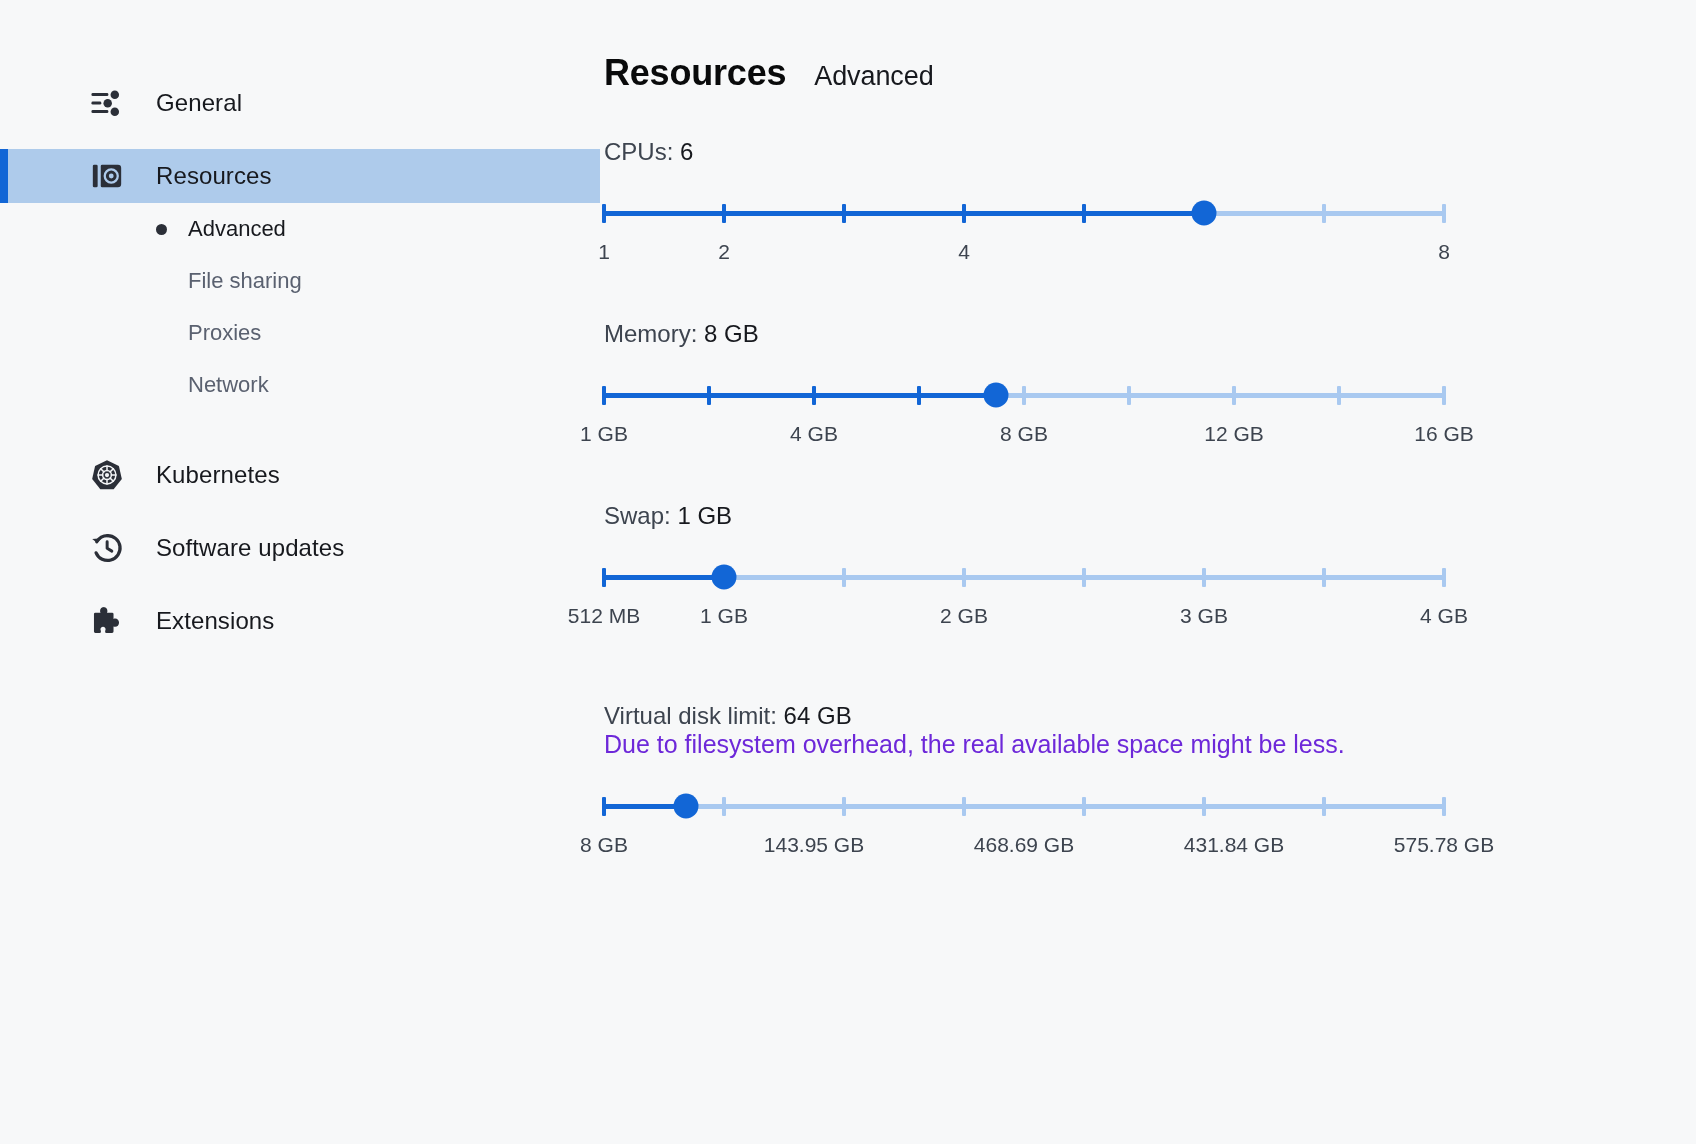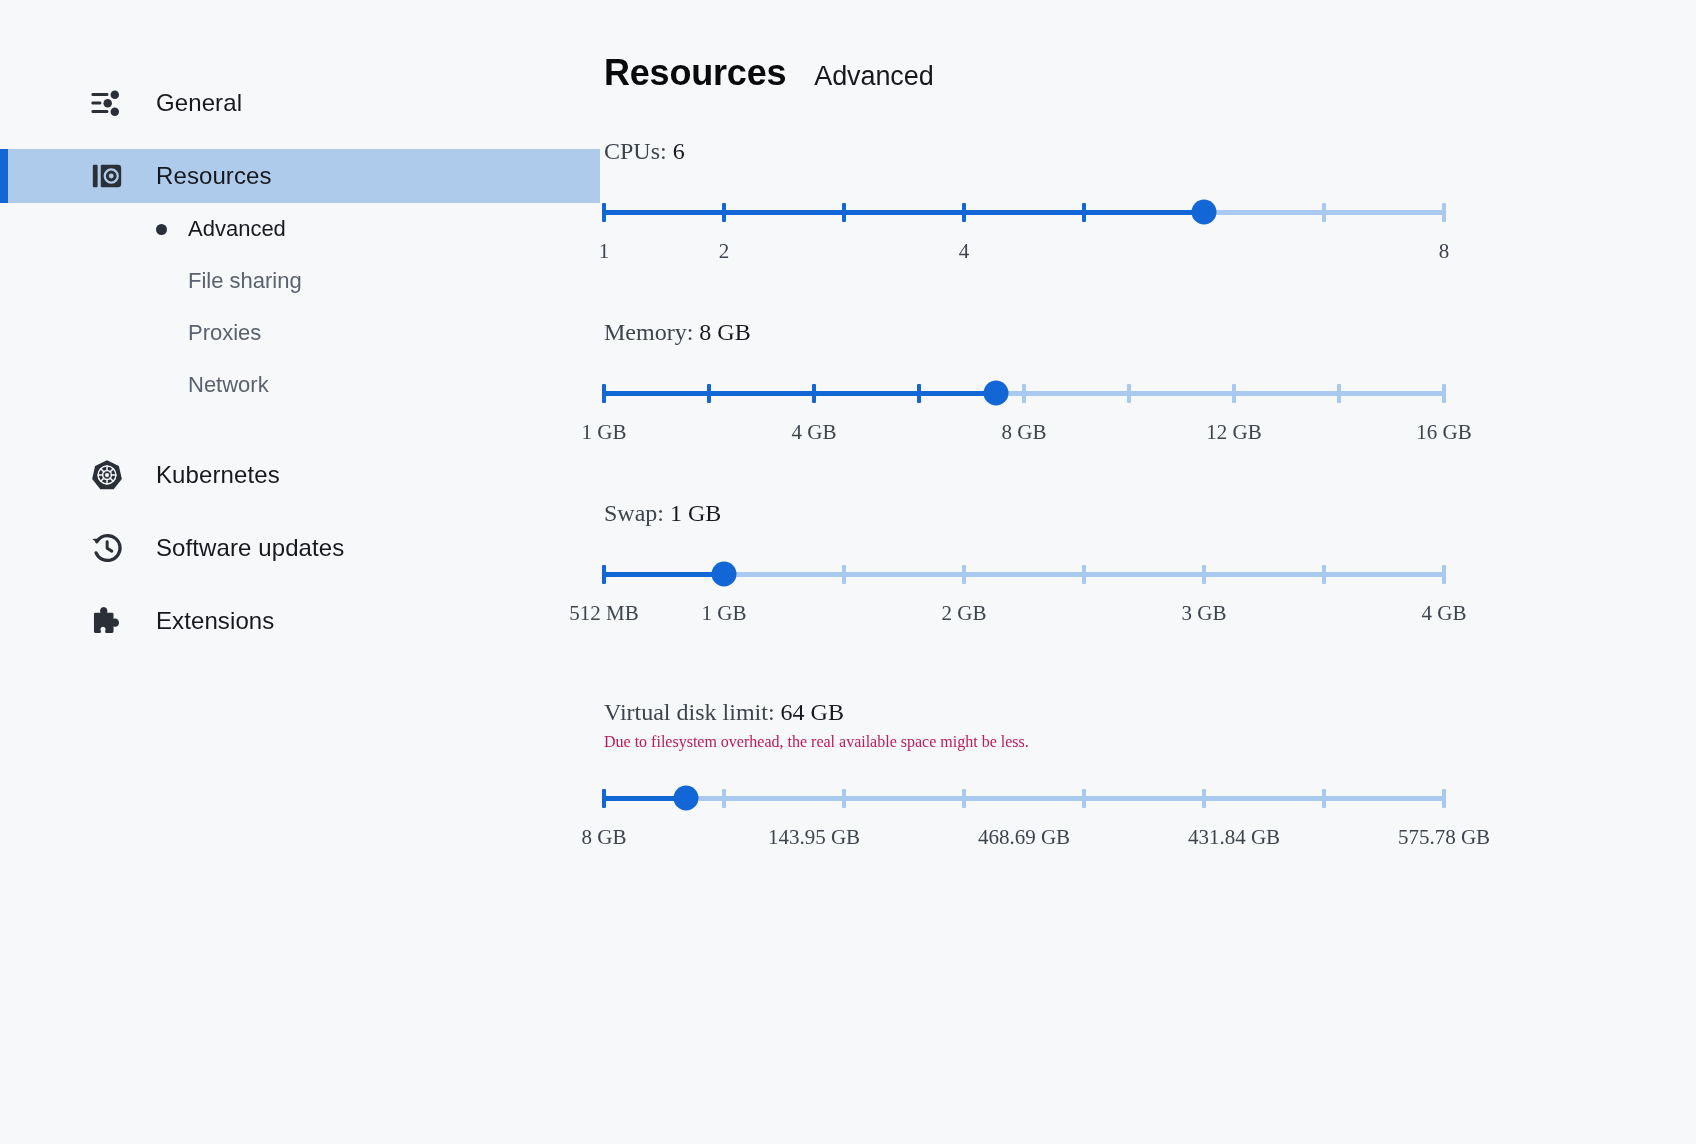--- a/index.html
+++ b/index.html
@@ -47,25 +47,25 @@
   .sub-item .bullet.hidden { background: transparent; }
   .sub-item .sub-label { font-size: 22px; color: #5a6170; white-space: nowrap; }
   .sub-item.selected .sub-label { color: #17191e; }
 
   
   .main { flex: 1; padding-top: 52px; position: relative; }
   .page-head { display: flex; align-items: baseline; padding-left: 4px; }
   .page-title { font-size: 36px; font-weight: bold; color: #090a0b; letter-spacing: -0.2px; }
   .page-sub { font-size: 27px; color: #17191e; margin-left: 28px; letter-spacing: -0.1px; }
 
-  .section { margin-top: 44px; padding-left: 4px; font-family: Liberation Serif, serif; }
+  .section { margin-top: 44px; padding-left: 4px; }
   .section.vdisk { margin-top: 62px; }
   .sec-label { font-size: 24px; color: #3d444f; }
   .sec-label b { font-weight: normal; color: #17191e; }
-  .sec-note { font-size: 16px; color: #be185d; margin-top: 7px; }
+  .sec-note { font-size: 25px; color: #6d28d9; margin-top: 0; }
 
   
   .slider-wrap { position: relative; margin-top: 34px; width: 840px; height: 76px; }
   .slider { position: relative; width: 840px; height: 26px; cursor: pointer; }
   .track-bg {
     position: absolute; left: 0; right: 0; top: 11px; height: 5px;
     background: #a9c9f0; border-radius: 3px;
   }
   .track-fill {
     position: absolute; left: 0; top: 11px; height: 5px;

